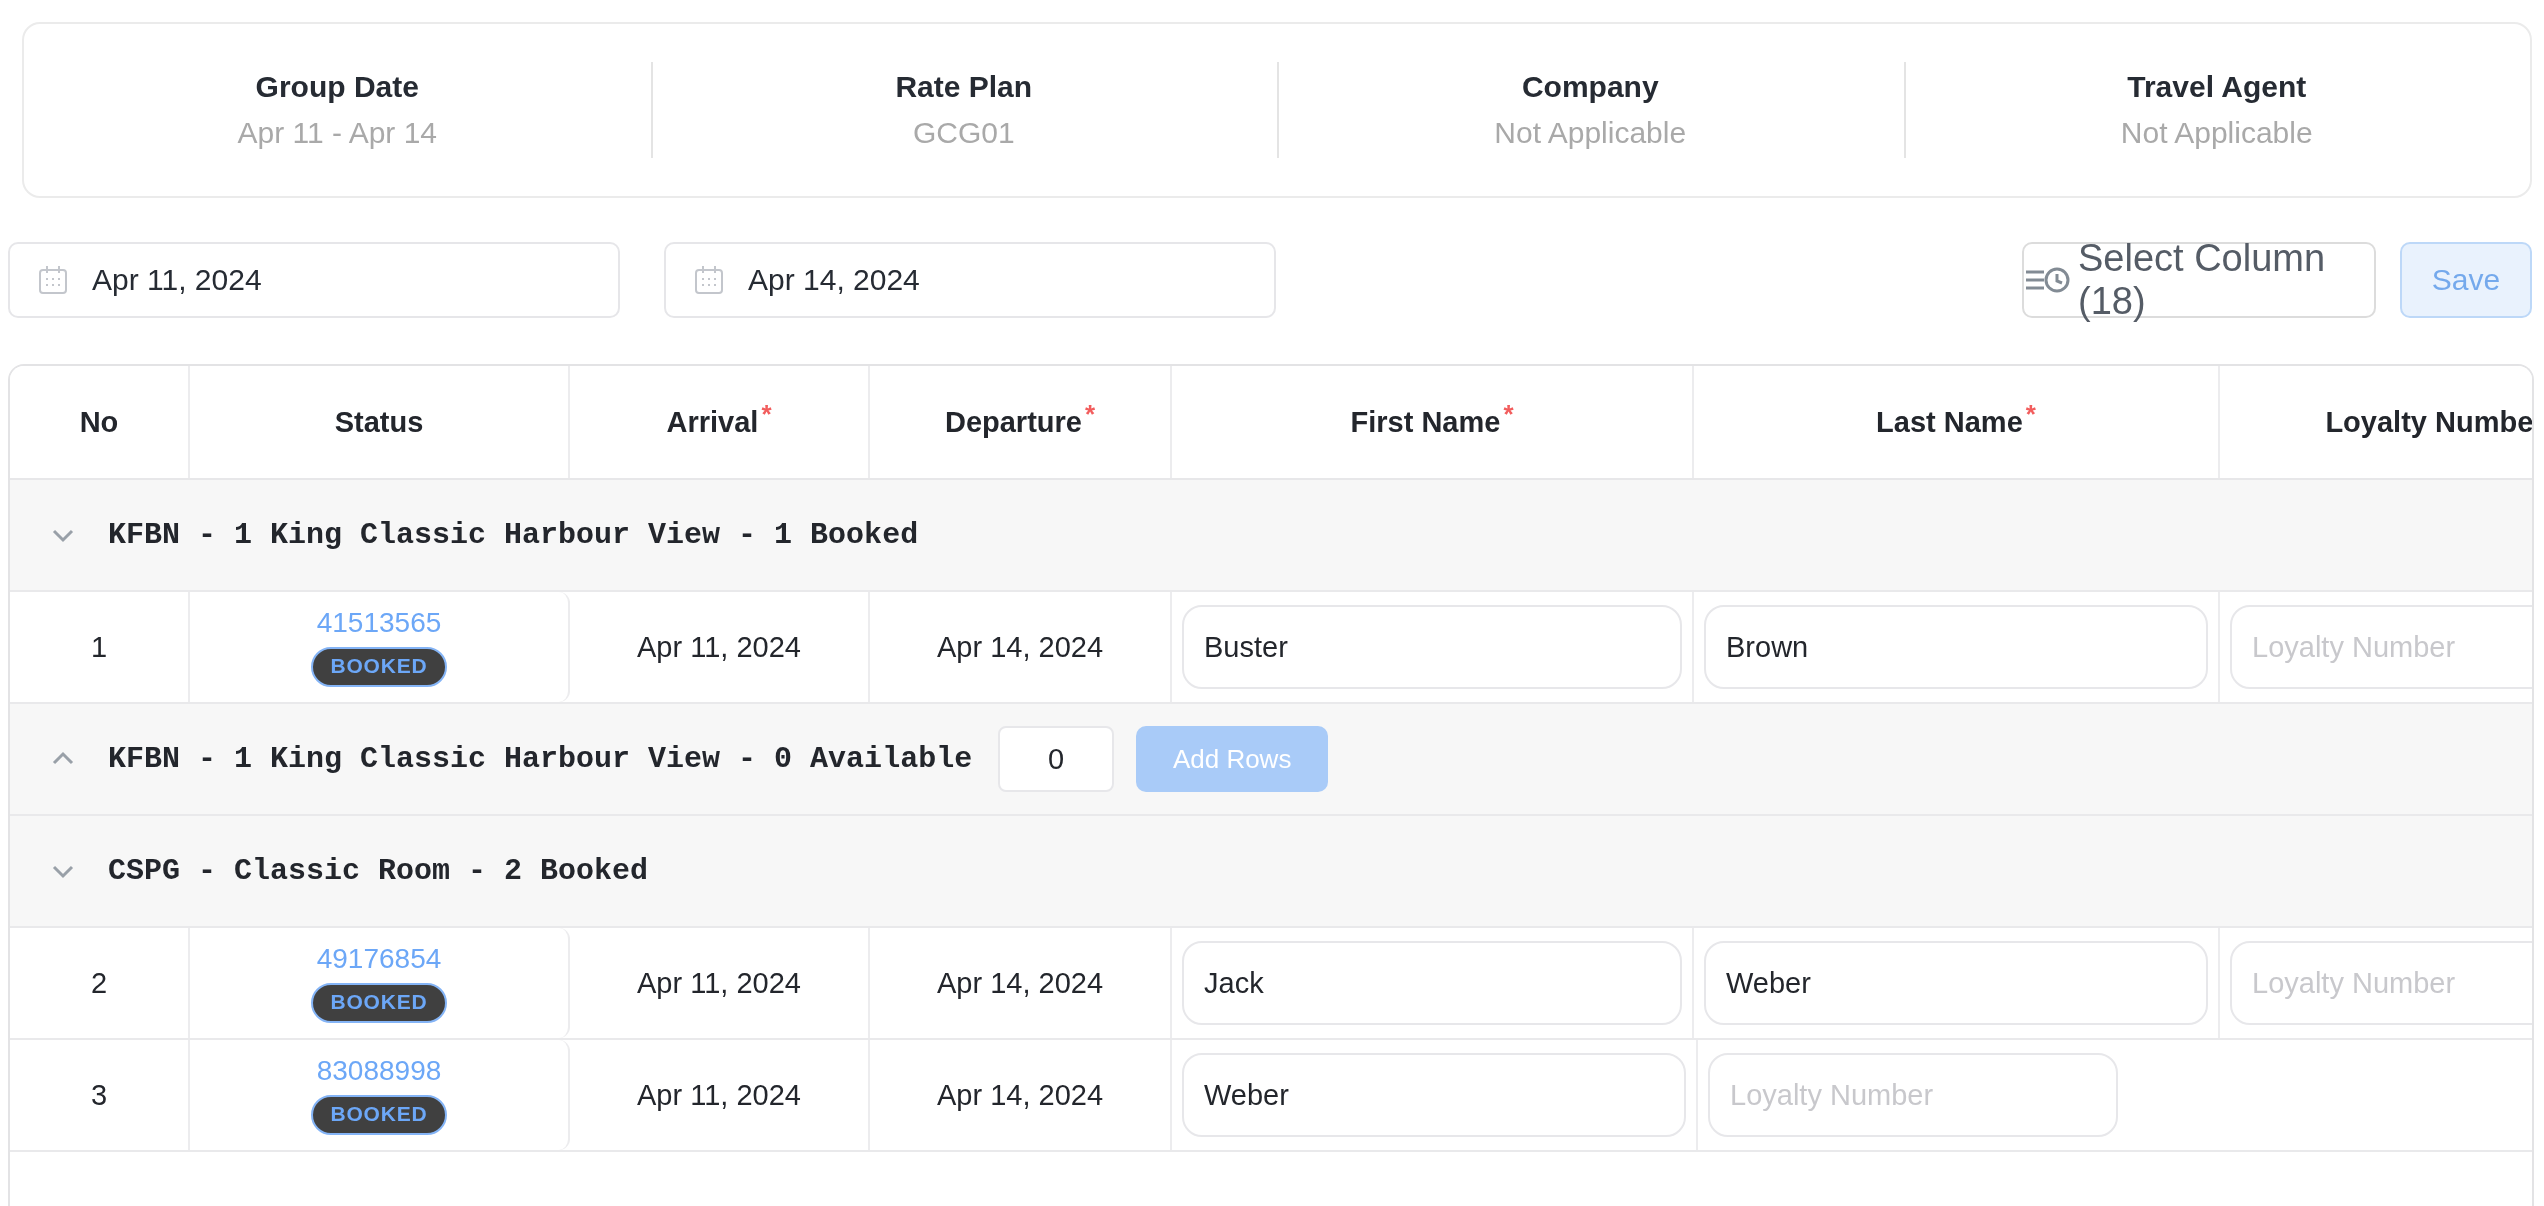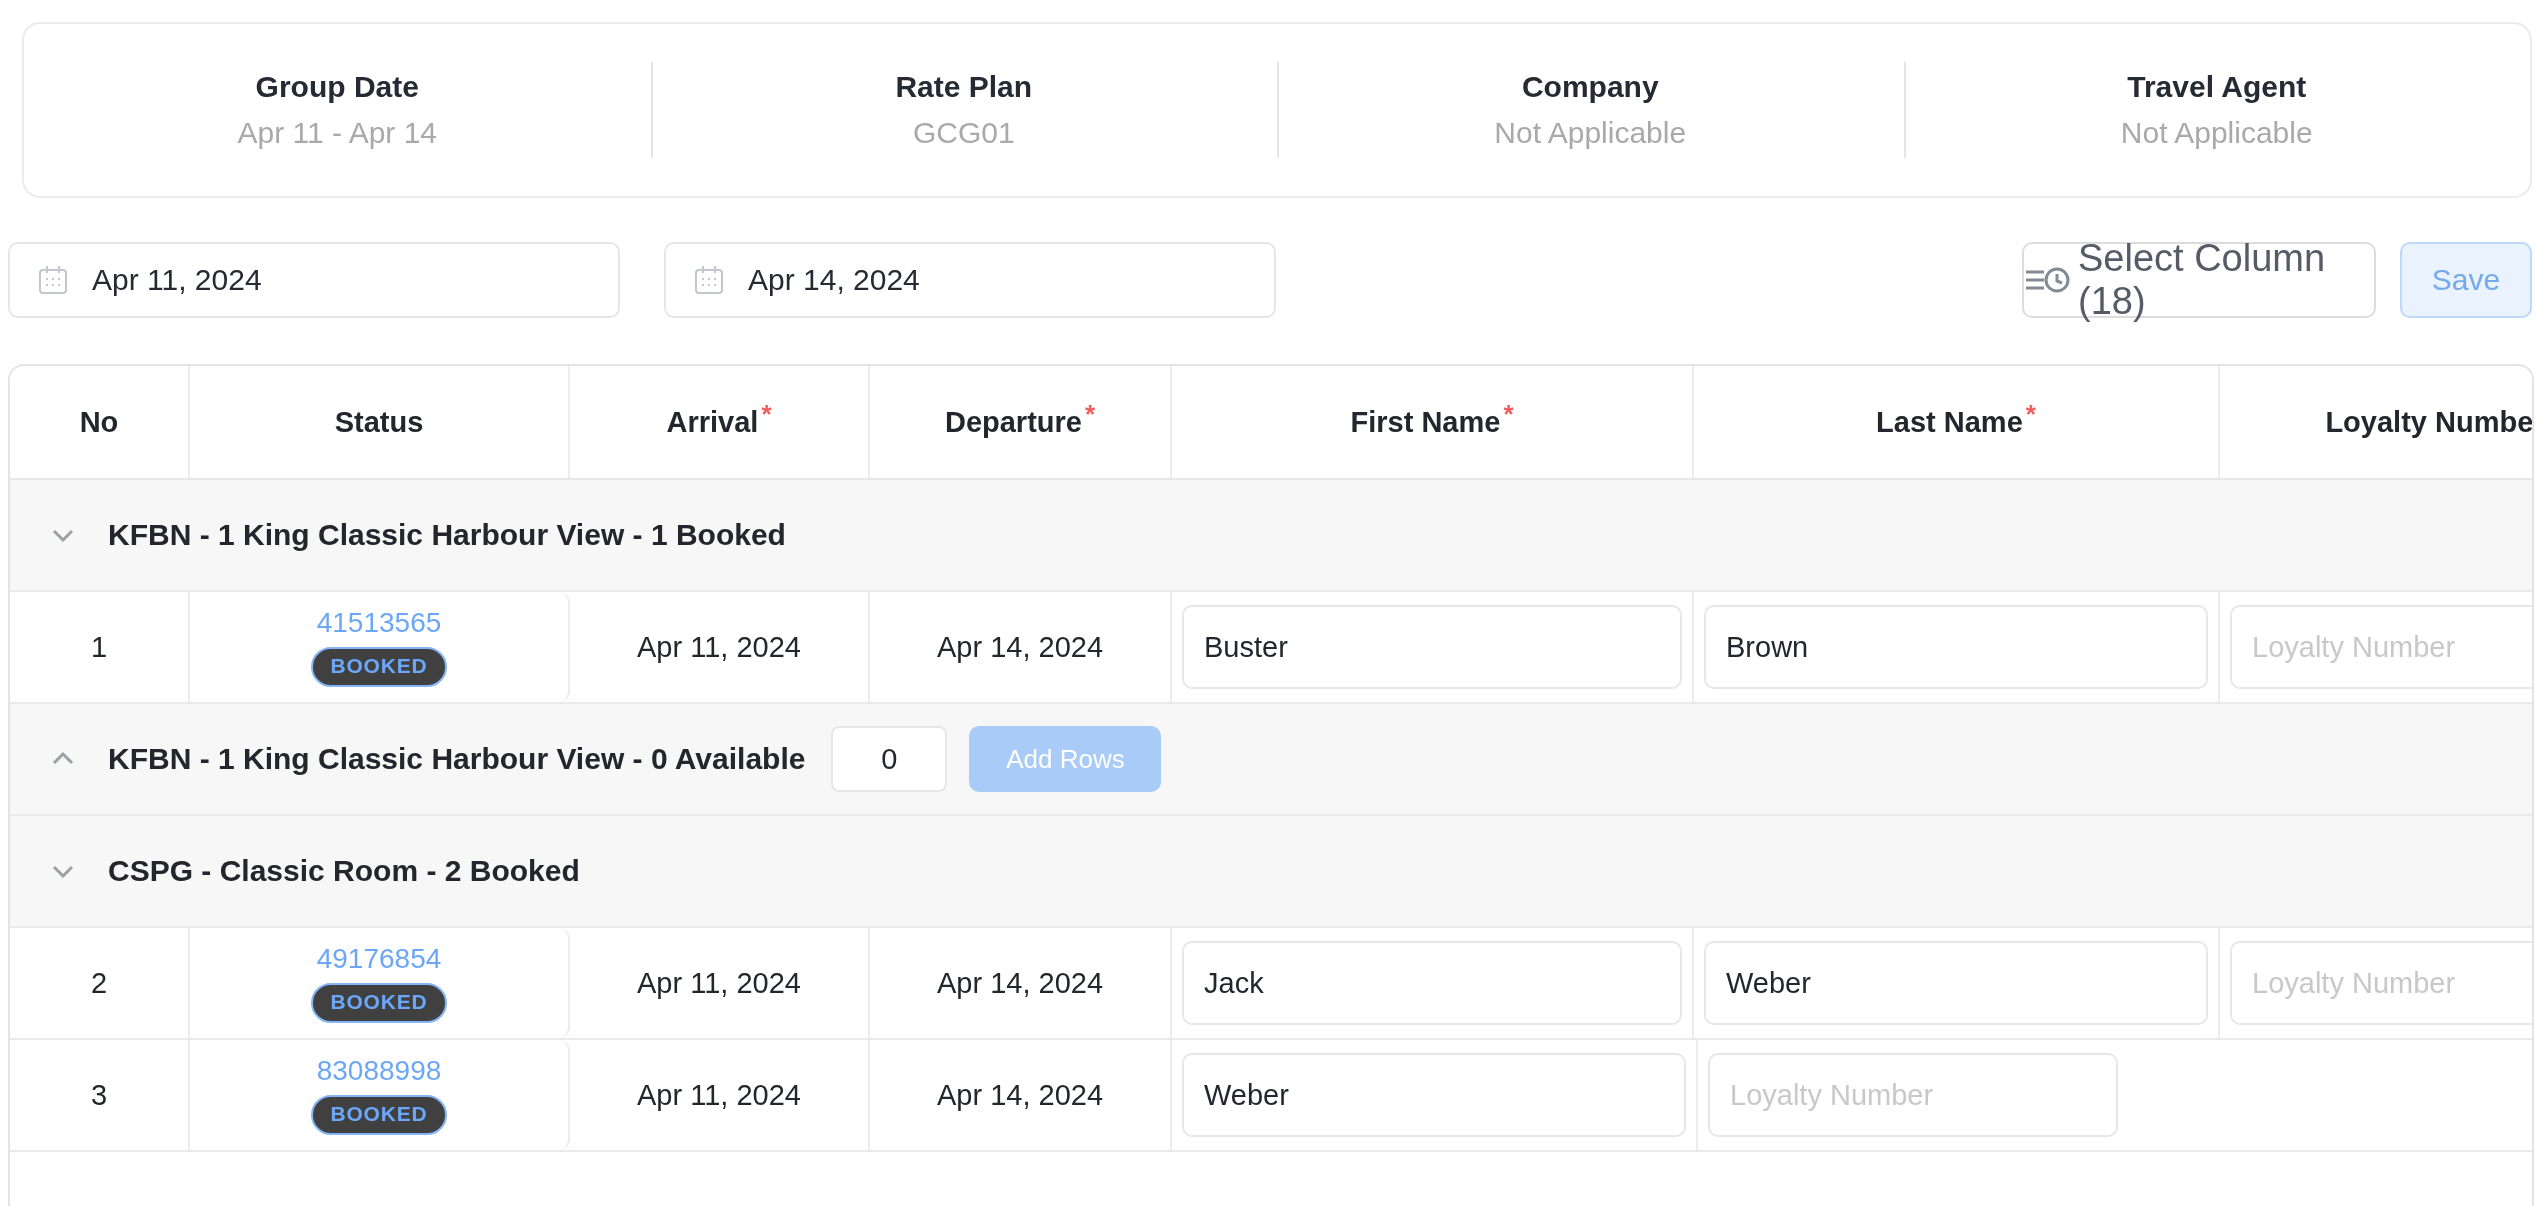--- a/index.html
+++ b/index.html
@@ -42,32 +42,32 @@
   .th { display:flex; align-items:center; justify-content:center; font-size:29px; font-weight:bold;
         color:#23262c; border-right:2px solid #ececee; flex:0 0 auto; white-space:nowrap; }
   .th:last-child { border-right:none; }
   .req { color:#f25d5d; font-size:26px; margin-left:3px; position:relative; top:-8px; font-weight:bold; }
 
   .c0{width:180px}.c1{width:380px}.c2{width:300px}.c3{width:302px}.c4{width:522px}.c5{width:526px}.c6{width:430px}
 
   .group-row { display:flex; align-items:center; height:112px; background:#f7f7f7;
                border-bottom:2px solid #e9e9eb; padding-left:36px; }
   .chev { width:34px; height:34px; flex:0 0 auto; cursor:pointer; display:flex; }
-  .group-title { font-size:30px; font-weight:bold; color:#23262c; margin-left:28px; white-space:nowrap; }
+  .group-title { font-size:30px; font-weight:bold; color:#23262c; margin-left:28px; white-space:nowrap;font-family:Liberation Mono, monospace; }
 
   .data-row { display:flex; height:112px; background:#fff; border-bottom:2px solid #e9e9eb; }
   .td { display:flex; align-items:center; justify-content:center; font-size:29px; color:#23262c;
         border-right:2px solid #ececee; flex:0 0 auto; }
   .td:last-child { border-right:none; }
   .td.status-cell { flex-direction:column;border-radius:11px; }
   .conf-link { font-size:28px; color:#6ca7f7; text-decoration:none; cursor:pointer; }
   .badge { margin-top:8px; padding:5px 18px 7px; border:2px solid #84b4f6; border-radius:26px;
            font-size:21px; font-weight:bold; letter-spacing:0.8px; color:#6ca7f7; background:#404040; }
   .cell-input { width:calc(100% - 20px); margin:0 10px; height:84px; border:2px solid #e7e7ea;
-                border-radius:10px; font-size:29px; color:#23262c; padding-left:20px;
+                border-radius:20px; font-size:29px; color:#23262c; padding-left:20px;
                 font-family:"Liberation Sans", sans-serif; background:#fff; outline:none; }
   .cell-input::placeholder { color:#c8c8cc; }
   .td.loyalty-cell { justify-content:flex-start; }
   .loyalty-input { width:410px; margin-left:10px; flex:0 0 auto; }
 
   .count-input { width:116px; height:66px; margin-left:26px; border:2px solid #e7e7ea; border-radius:8px;
                  text-align:center; font-size:29px; color:#23262c; background:#fff; outline:none;
                  font-family:"Liberation Sans", sans-serif; }
   .btn-add-rows { width:192px; height:66px; margin-left:22px; background:#a9cbf8; border:none;
                   border-radius:10px; color:#fff; font-size:26px; cursor:pointer;

